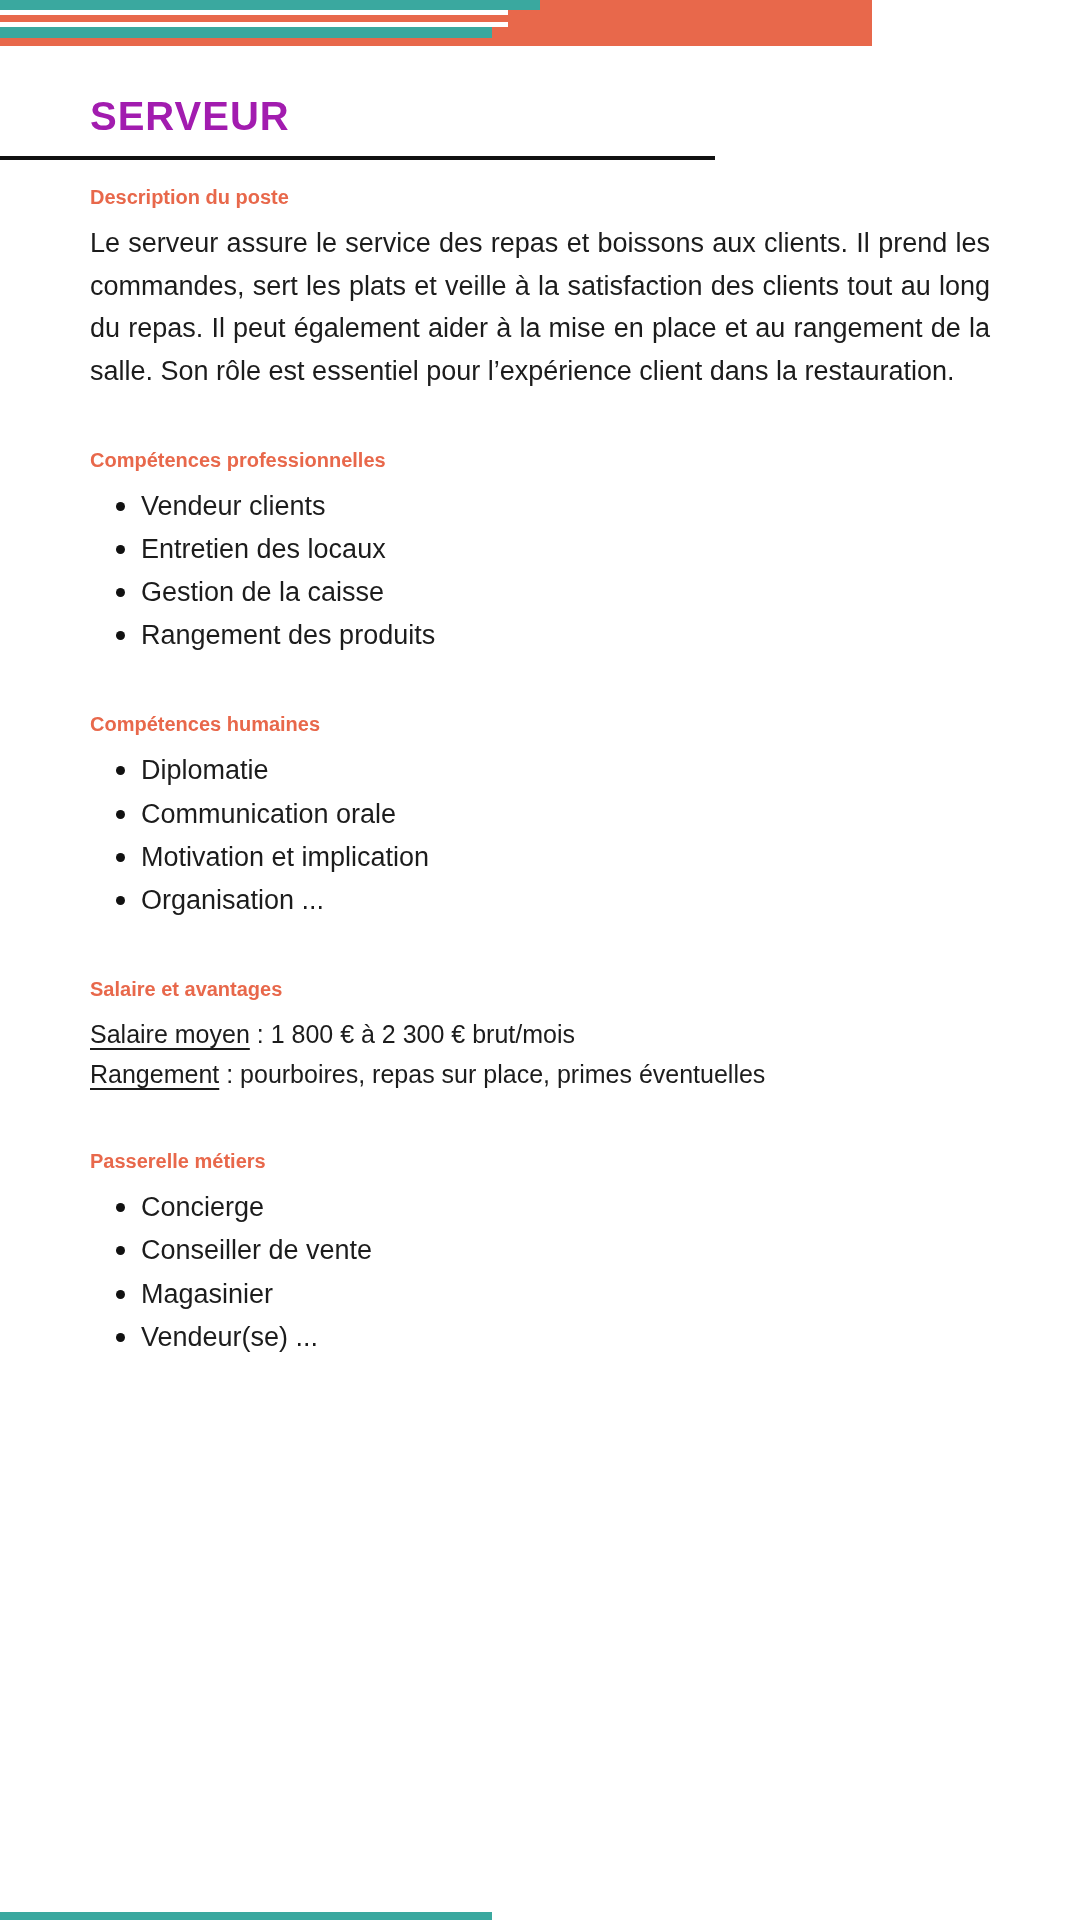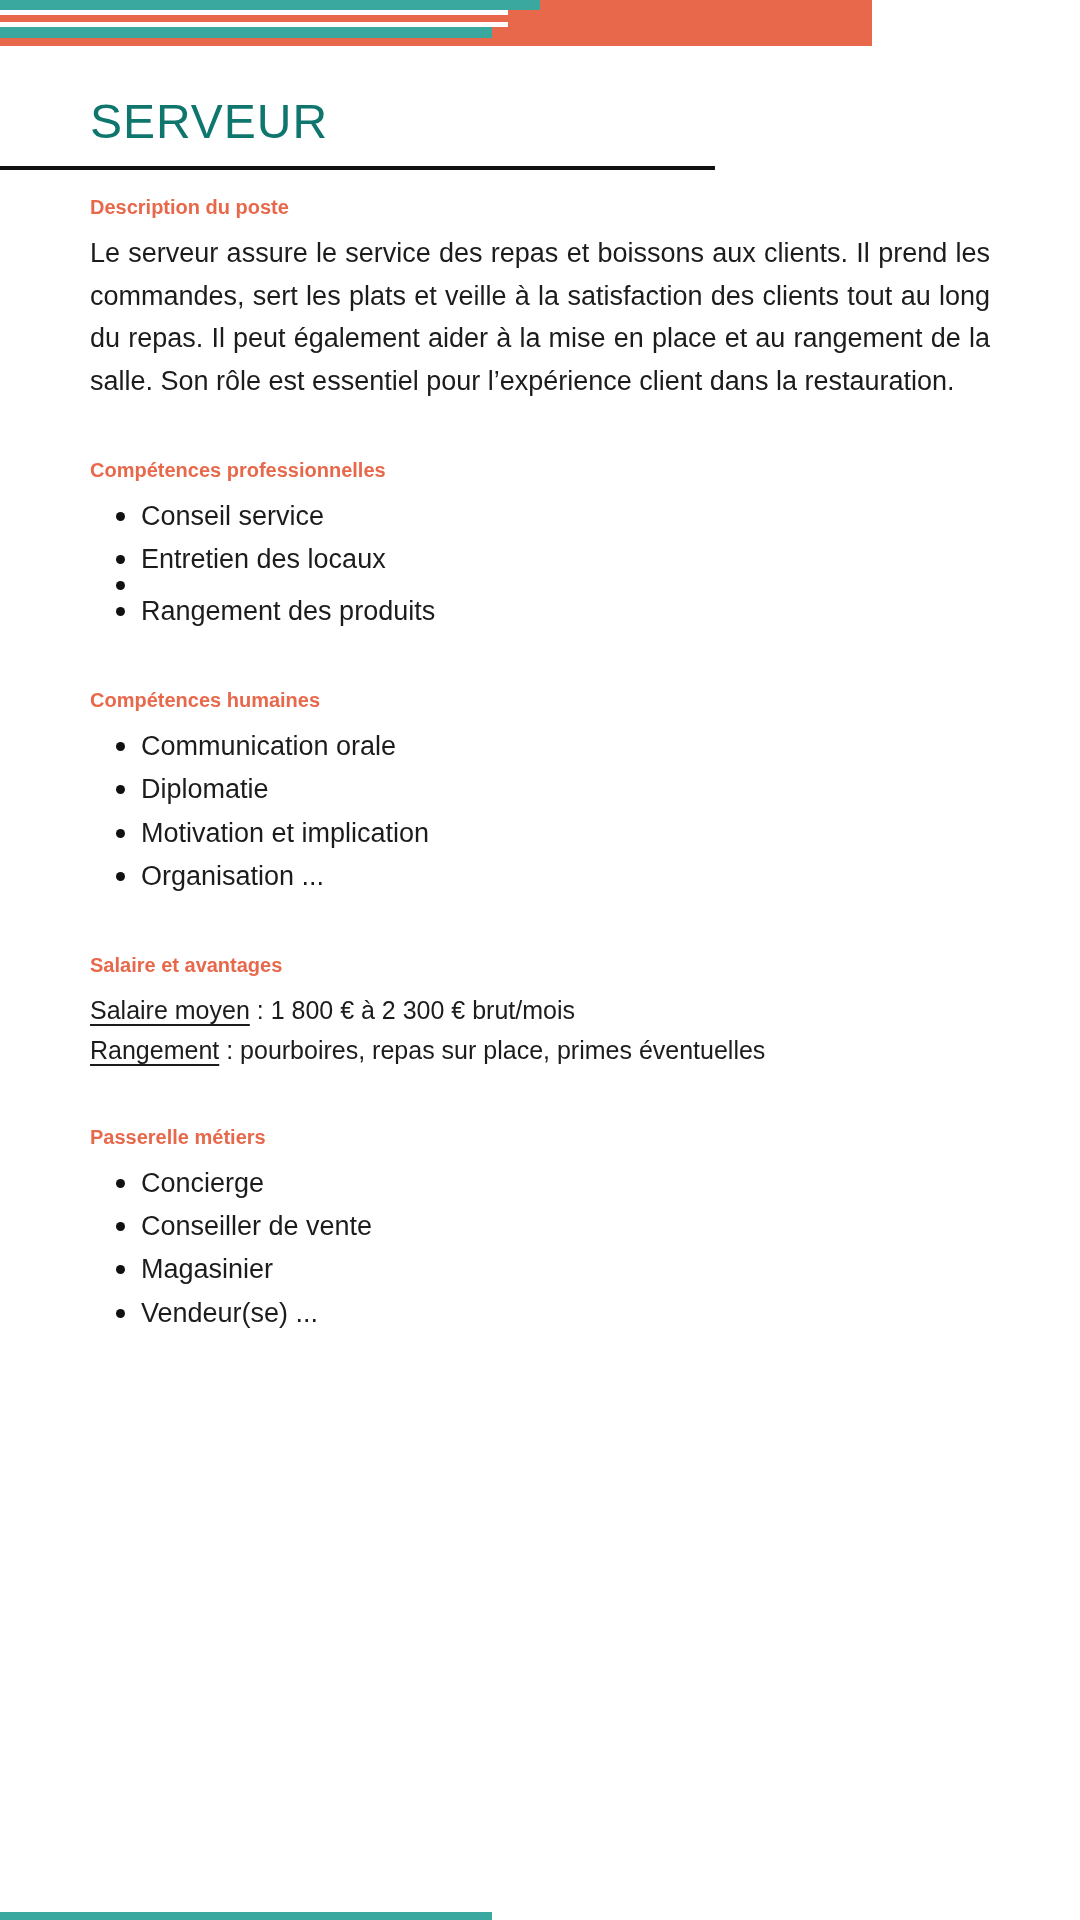--- a/index.html
+++ b/index.html
@@ -25,24 +25,24 @@
   .stripe-white-2{position: absolute; top: 22px; left: 0; width: 508px; height: 5px;  background: #fff; }
   .stripe-teal-2{ position: absolute; top: 27px; left: 0; width: 492px; height: 11px; background: var(--teal); }
 
   
   .bottom-stripe { position: absolute; bottom: 0; left: 0; width: 492px; height: 8px; background: var(--teal); }
 
   
   .main { padding: 94px 90px 0 90px; }
 
   .page-title {
-    font-size: 48px;
-    font-weight: 400;
+    font-size: 40px;
+    font-weight: 700;
     letter-spacing: 1px;
-    color: #0f766e;
+    color: #a21caf;
   }
   .title-rule {
     height: 4px;
     background: #111;
     width: 715px;
     margin-left: -90px;
     margin-top: 17px;
   }
 
   .section { margin-top: 56px; }
@@ -112,46 +112,47 @@
   <div class="section first">
     <div class="section-heading">Description du poste</div>
     <p class="para">Le serveur assure le service des repas et boissons aux clients. Il prend les commandes, sert les plats et veille à la satisfaction des clients tout au long du repas. Il peut également aider à la mise en place et au rangement de la salle. Son rôle est essentiel pour l’expérience client dans la restauration.</p>
   </div>
 
   <div class="section">
     <div class="section-heading">Compétences professionnelles</div>
     <ul class="bullets">
       <li>
           <span class="dot"></span>
-          <span>Conseil service</span>
+          <span>Vendeur clients</span>
         </li>
       <li>
           <span class="dot"></span>
           <span>Entretien des locaux</span>
         </li>
       <li>
           <span class="dot"></span>
+          <span>Gestion de la caisse</span>
         </li>
       <li>
           <span class="dot"></span>
           <span>Rangement des produits</span>
         </li>
     </ul>
   </div>
 
   <div class="section">
     <div class="section-heading">Compétences humaines</div>
     <ul class="bullets">
       <li>
           <span class="dot"></span>
-          <span>Communication orale</span>
+          <span>Diplomatie</span>
         </li>
       <li>
           <span class="dot"></span>
-          <span>Diplomatie</span>
+          <span>Communication orale</span>
         </li>
       <li>
           <span class="dot"></span>
           <span>Motivation et implication</span>
         </li>
       <li>
           <span class="dot"></span>
           <span>Organisation ...</span>
         </li>
     </ul>

